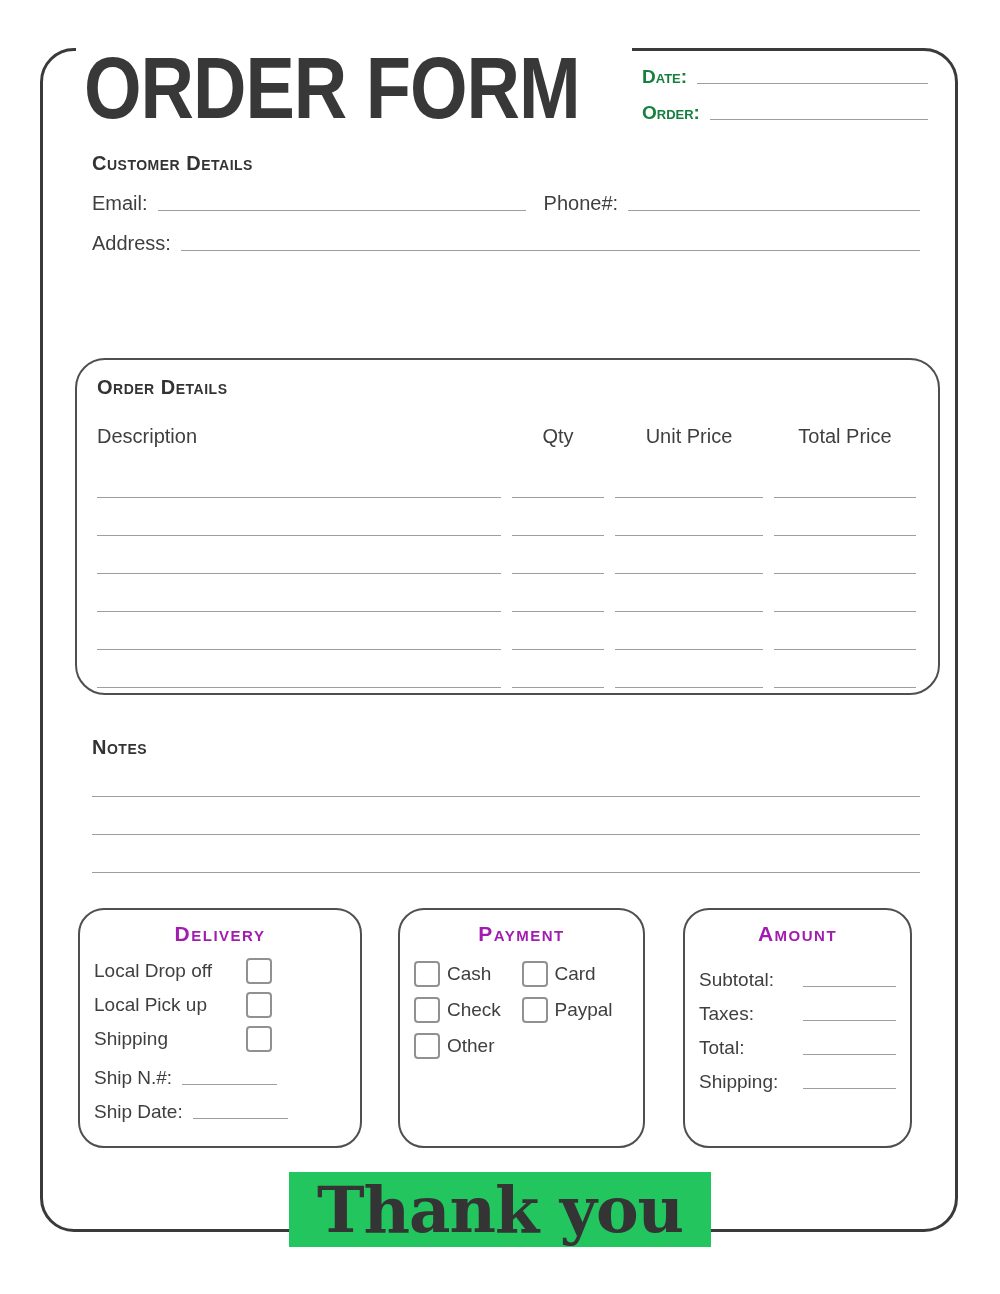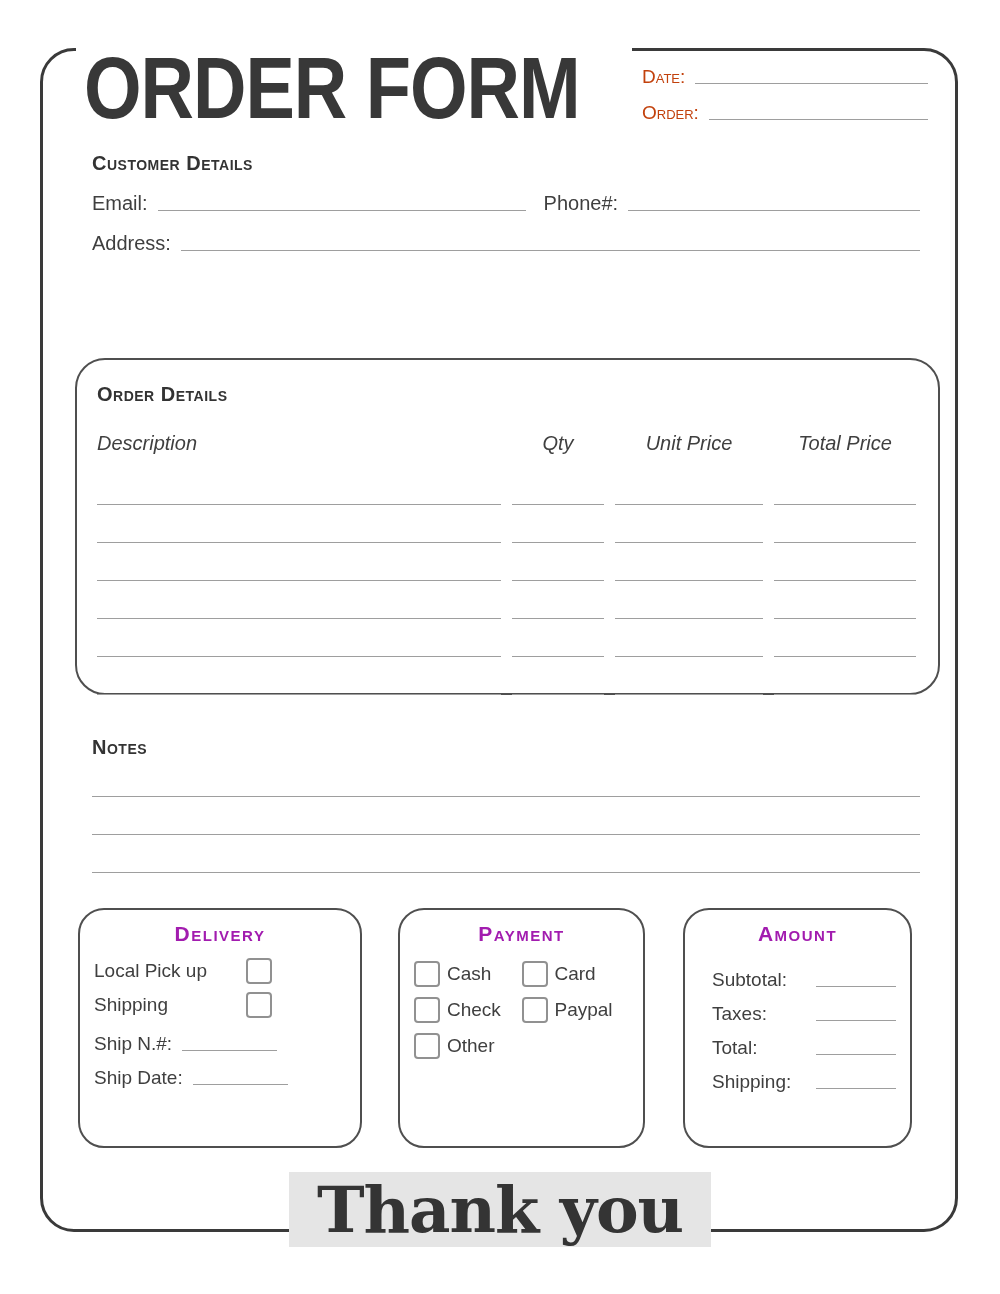--- a/index.html
+++ b/index.html
@@ -20,43 +20,43 @@
   .layer { position:absolute; z-index:3; }
 
   
   .title {
     left:84px; top:38px; font-size:74px; font-weight:bold; color:#383838;
     letter-spacing:-1px; transform:scaleY(1.18); transform-origin:top left;
     white-space:nowrap;
   }
   .date-block { left:642px; top:58px; width:286px; }
   .hdr-row { display:flex; align-items:flex-end; height:30px; margin-bottom:6px; }
-  .sc { font-variant:small-caps; font-weight:normal; color:#c2410c; }
+  .sc { font-variant:small-caps; font-weight:bold; color:#15803d; }
   .hdr-row .sc { font-size:19px; line-height:1; padding-bottom:2px; }
   .fill-line { flex:1; height:0; border-bottom:1.5px solid #9e9e9e; margin:0 0 4px 10px; }
 
   
   .customer { left:92px; top:152px; width:828px; }
   .section-heading { font-variant:small-caps; font-weight:bold; font-size:20px; color:#333333; letter-spacing:0.5px; }
   .field-row { display:flex; align-items:flex-end; height:30px; }
   .field-row .lbl { font-size:20px; line-height:1; padding-bottom:2px; white-space:nowrap; }
   .row-name { margin-top:33px; }
   .row-email { margin-top:10px; }
   .row-address { margin-top:10px; }
   .fill-email { flex:0 0 368px; }
   .lbl-phone { margin-left:18px; }
 
   
   .order-box {
     left:75px; top:358px; width:865px; height:337px;
-    border:2px solid #4f4f4f; border-radius:30px; padding:23px 20px;
+    border:2px solid #4f4f4f; border-radius:30px; padding:16px 20px;
   }
   .od-grid { display:grid; grid-template-columns:404px 92px 148px 142px; column-gap:11px; }
   .od-headers { margin-top:26px; }
-  .od-headers span { font-size:20px; color:#3f3f3f; text-align:center;font-style:italic; }
+  .od-headers span { font-size:20px; color:#3f3f3f; text-align:center; }
   .od-headers span:first-child { text-align:left; }
   .od-rows { margin-top:12px; }
   .od-row { height:38px; }
   .od-row .cell { border-bottom:1.5px solid #9e9e9e; height:100%; }
 
   
   .notes { left:92px; top:736px; width:828px; }
   .note-line { height:38px; border-bottom:1.5px solid #9e9e9e; }
 
   
@@ -72,28 +72,28 @@
   .ship-row .lbl { font-size:19px; line-height:1; padding-bottom:3px; white-space:nowrap; }
   .short-line { width:95px; height:0; border-bottom:1.5px solid #9e9e9e; margin:0 0 5px 10px; }
   .d-rows { margin-top:8px; }
 
   .pay-rows { margin-top:10px; }
   .pay-row { display:flex; align-items:center; height:36px; }
   .pay-cell { display:flex; align-items:center; width:118px; }
   .pay-cell .plabel { font-size:19px; margin-left:7px; }
 
   .amt-rows { margin-top:12px; }
-  .amt-row { display:flex; align-items:flex-end; height:34px;margin-left:13px; }
+  .amt-row { display:flex; align-items:flex-end; height:34px; }
   .amt-row .lbl { width:96px; font-size:19px; line-height:1; padding-bottom:3px; white-space:nowrap; }
   .amt-line { flex:1; height:0; border-bottom:1.5px solid #9e9e9e; margin:0 0 5px 8px; }
 
   
   .thanks { left:0; right:0; top:1172px; text-align:center; }
   .thanks span {
-    display:inline-block; background:#e5e5e5; padding:0 28px;
+    display:inline-block; background:#22c55e; padding:0 28px;
     font-family:"DejaVu Serif", serif; font-weight:bold; font-size:64px;
     color:#343434; letter-spacing:-1px;
   }
 </style>
 </head>
 <body>
 
 <div class="page">
 
   <div class="border-frame"></div>
@@ -184,20 +184,24 @@
     <div class="section-heading">Notes</div>
     <div class="note-line"></div>
     <div class="note-line"></div>
     <div class="note-line"></div>
   </div>
 
   <div class="layer bbox delivery-box">
     <div class="box-heading">Delivery</div>
     <div class="d-rows">
       <div class="opt-row">
+        <span class="opt-label">Local Drop off</span>
+        <span class="checkbox"></span>
+      </div>
+      <div class="opt-row">
         <span class="opt-label">Local Pick up</span>
         <span class="checkbox"></span>
       </div>
       <div class="opt-row">
         <span class="opt-label">Shipping</span>
         <span class="checkbox"></span>
       </div>
       <div class="ship-row">
         <span class="lbl">Ship N.#:</span>
         <span class="short-line"></span>

